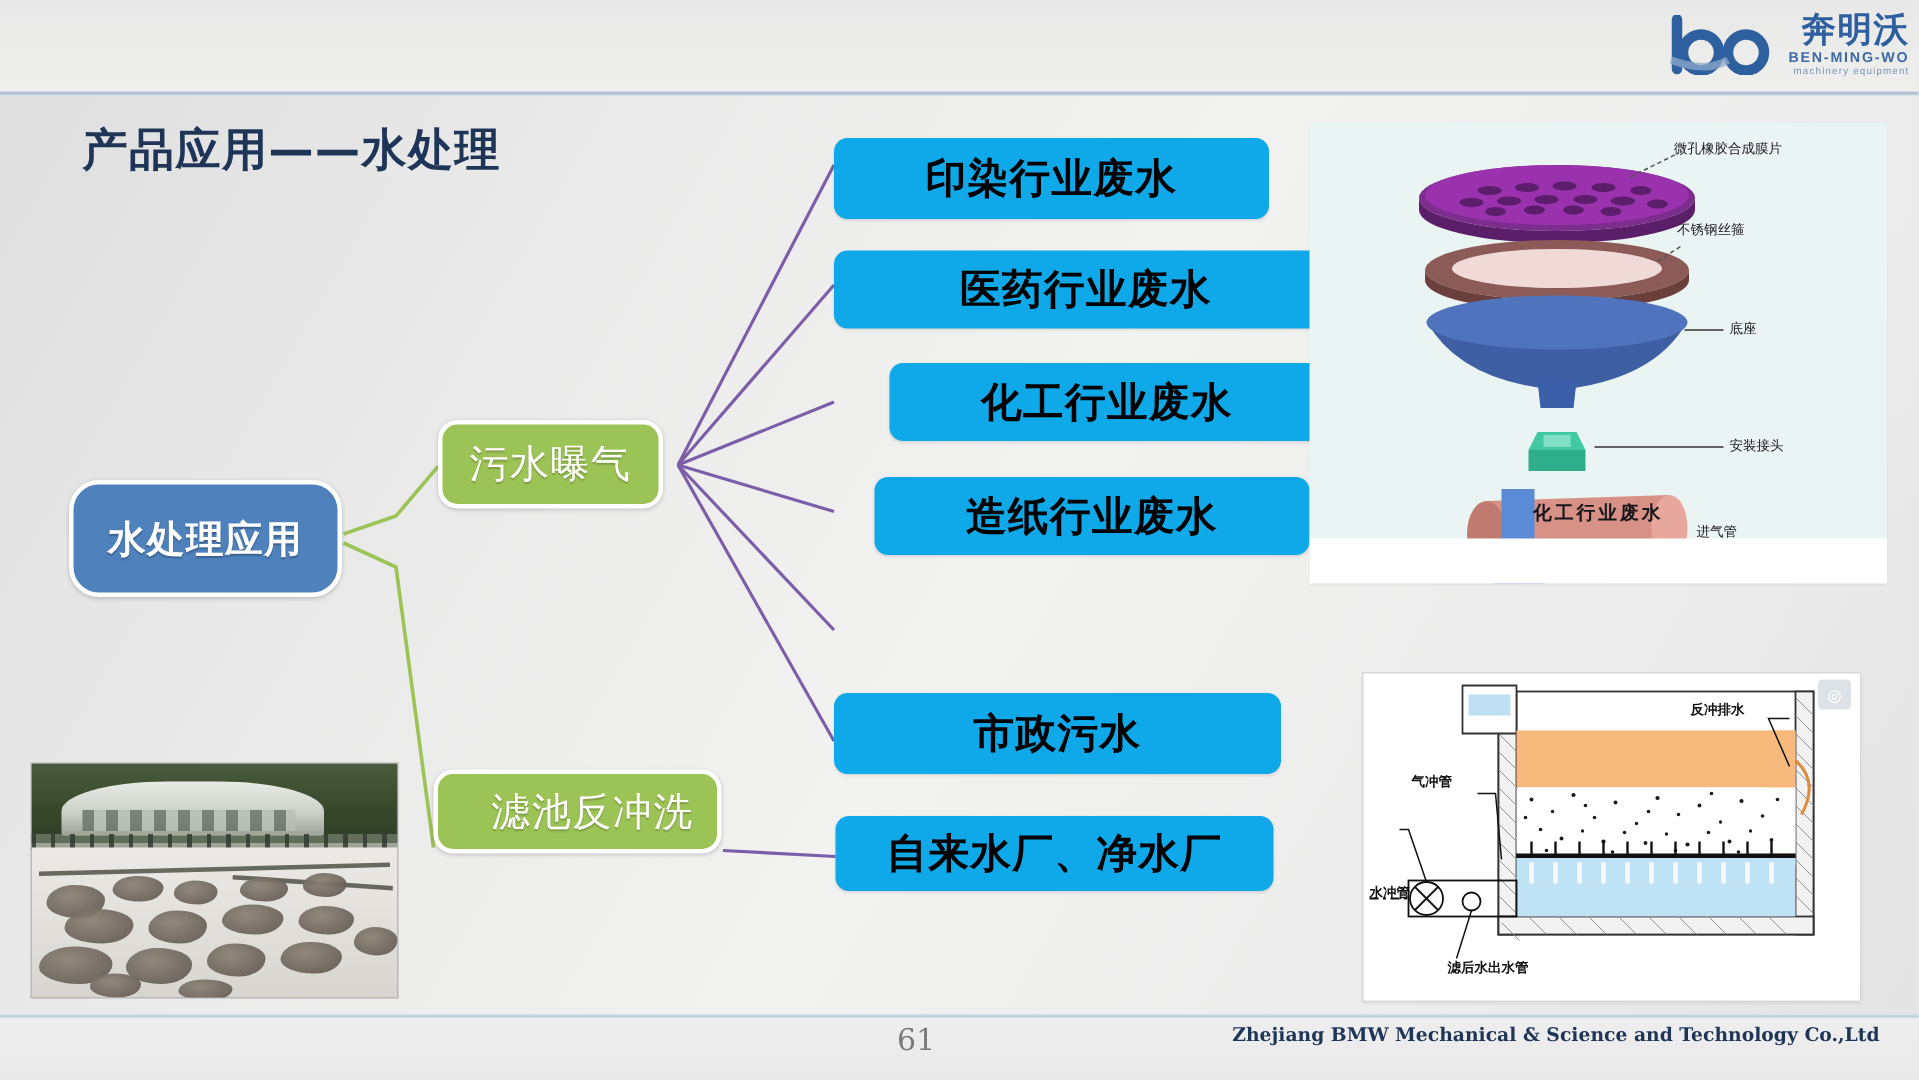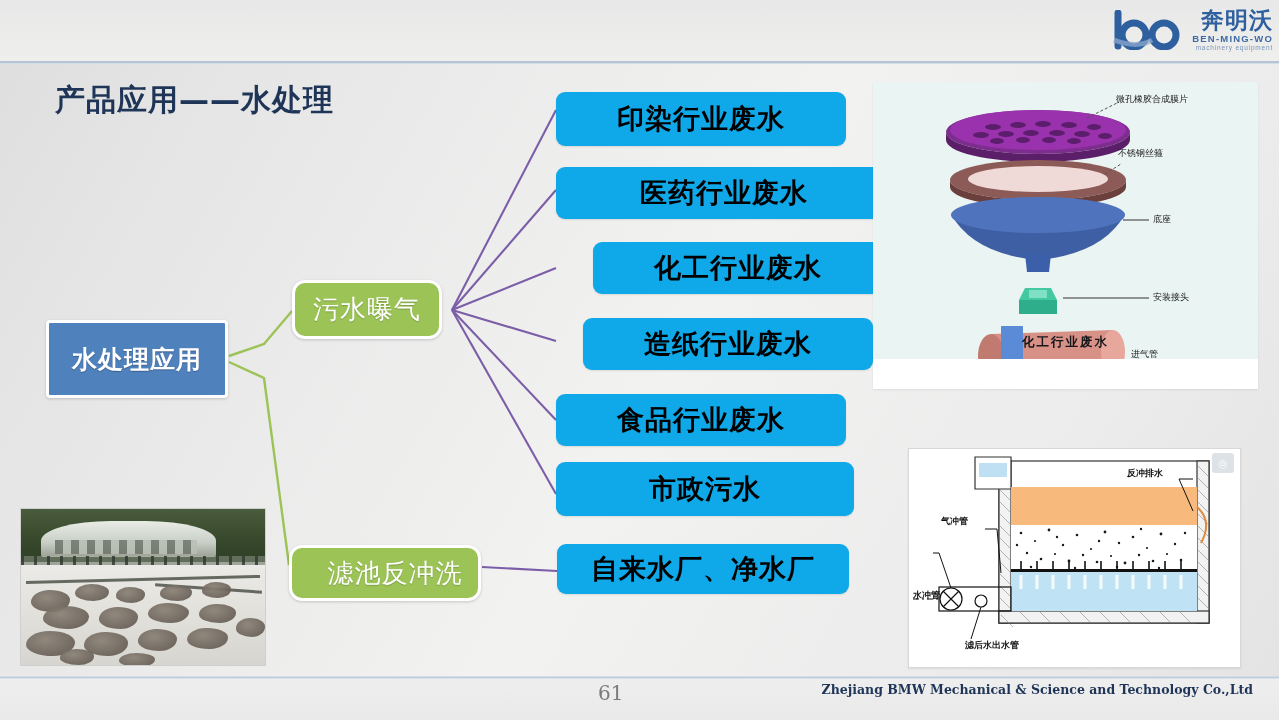--- a/index.html
+++ b/index.html
@@ -41,38 +41,38 @@
     font-family:"DejaVu Sans","Liberation Sans",sans-serif;
     white-space:nowrap;
   }
 
   
   .connectors{position:absolute;left:0;top:0;width:1279px;height:720px;pointer-events:none;}
 
   
   .node{
     position:absolute;display:flex;align-items:center;justify-content:center;
-    border-radius:4px;box-sizing:border-box;
+    border-radius:20px;box-sizing:border-box;
     font-family:"DejaVu Sans","Liberation Sans",sans-serif;
   }
   .node-root{
     left:46px;top:320px;width:182px;height:78px;
     background:#4f81bd;border:3px solid #ffffff;
     box-shadow:0 1px 3px rgba(0,0,0,.18);
     color:#ffffff;font-size:25px;font-weight:bold;letter-spacing:1px;
     text-shadow:0 1px 1px rgba(0,0,0,.25);
   }
   .node-green{
     background:#9cc356;border:3px solid #ffffff;border-radius:13px;
     box-shadow:0 1px 3px rgba(0,0,0,.18);
     color:#ffffff;font-size:26px;font-weight:normal;letter-spacing:1px;
     text-shadow:0 1px 1px rgba(0,0,0,.2);
   }
   .node-aeration{left:292px;top:280px;width:150px;height:59px;}
-  .node-backwash{left:289px;top:545px;width:192px;height:56px;padding-left:20px;}
+  .node-backwash{left:289px;top:513px;width:192px;height:56px;padding-left:20px;}
 
   .leaf{
     position:absolute;display:flex;align-items:center;justify-content:center;
     background:#0fa8e8;border-radius:9px;
     color:#000000;font-weight:bold;font-size:27px;letter-spacing:1px;
     font-family:"DejaVu Sans","Liberation Sans",sans-serif;
     box-shadow:0 1px 2px rgba(0,0,0,.10);
   }
 
   
@@ -203,23 +203,20 @@
     <span>印染行业废水</span>
   </div>
   <div class="leaf" style="left:556px;top:167px;width:336px;height:52px;">
     <span>医药行业废水</span>
   </div>
   <div class="leaf" style="left:556px;top:242px;width:290px;height:52px;margin-left:37px;">
     <span>化工行业废水</span>
   </div>
   <div class="leaf" style="left:583px;top:318px;width:290px;height:52px;">
     <span>造纸行业废水</span>
-  </div>
-  <div class="leaf" style="left:556px;top:394px;width:290px;height:52px;">
-    <span>食品行业废水</span>
   </div>
   <div class="leaf" style="left:556px;top:462px;width:298px;height:54px;">
     <span>市政污水</span>
   </div>
   <div class="leaf" style="left:557px;top:544px;width:292px;height:50px;font-family:Liberation Mono, monospace;">
     <span>自来水厂、净水厂</span>
   </div>
 
   <div class="photo-basin">
     <div class="pb-sky"></div>

